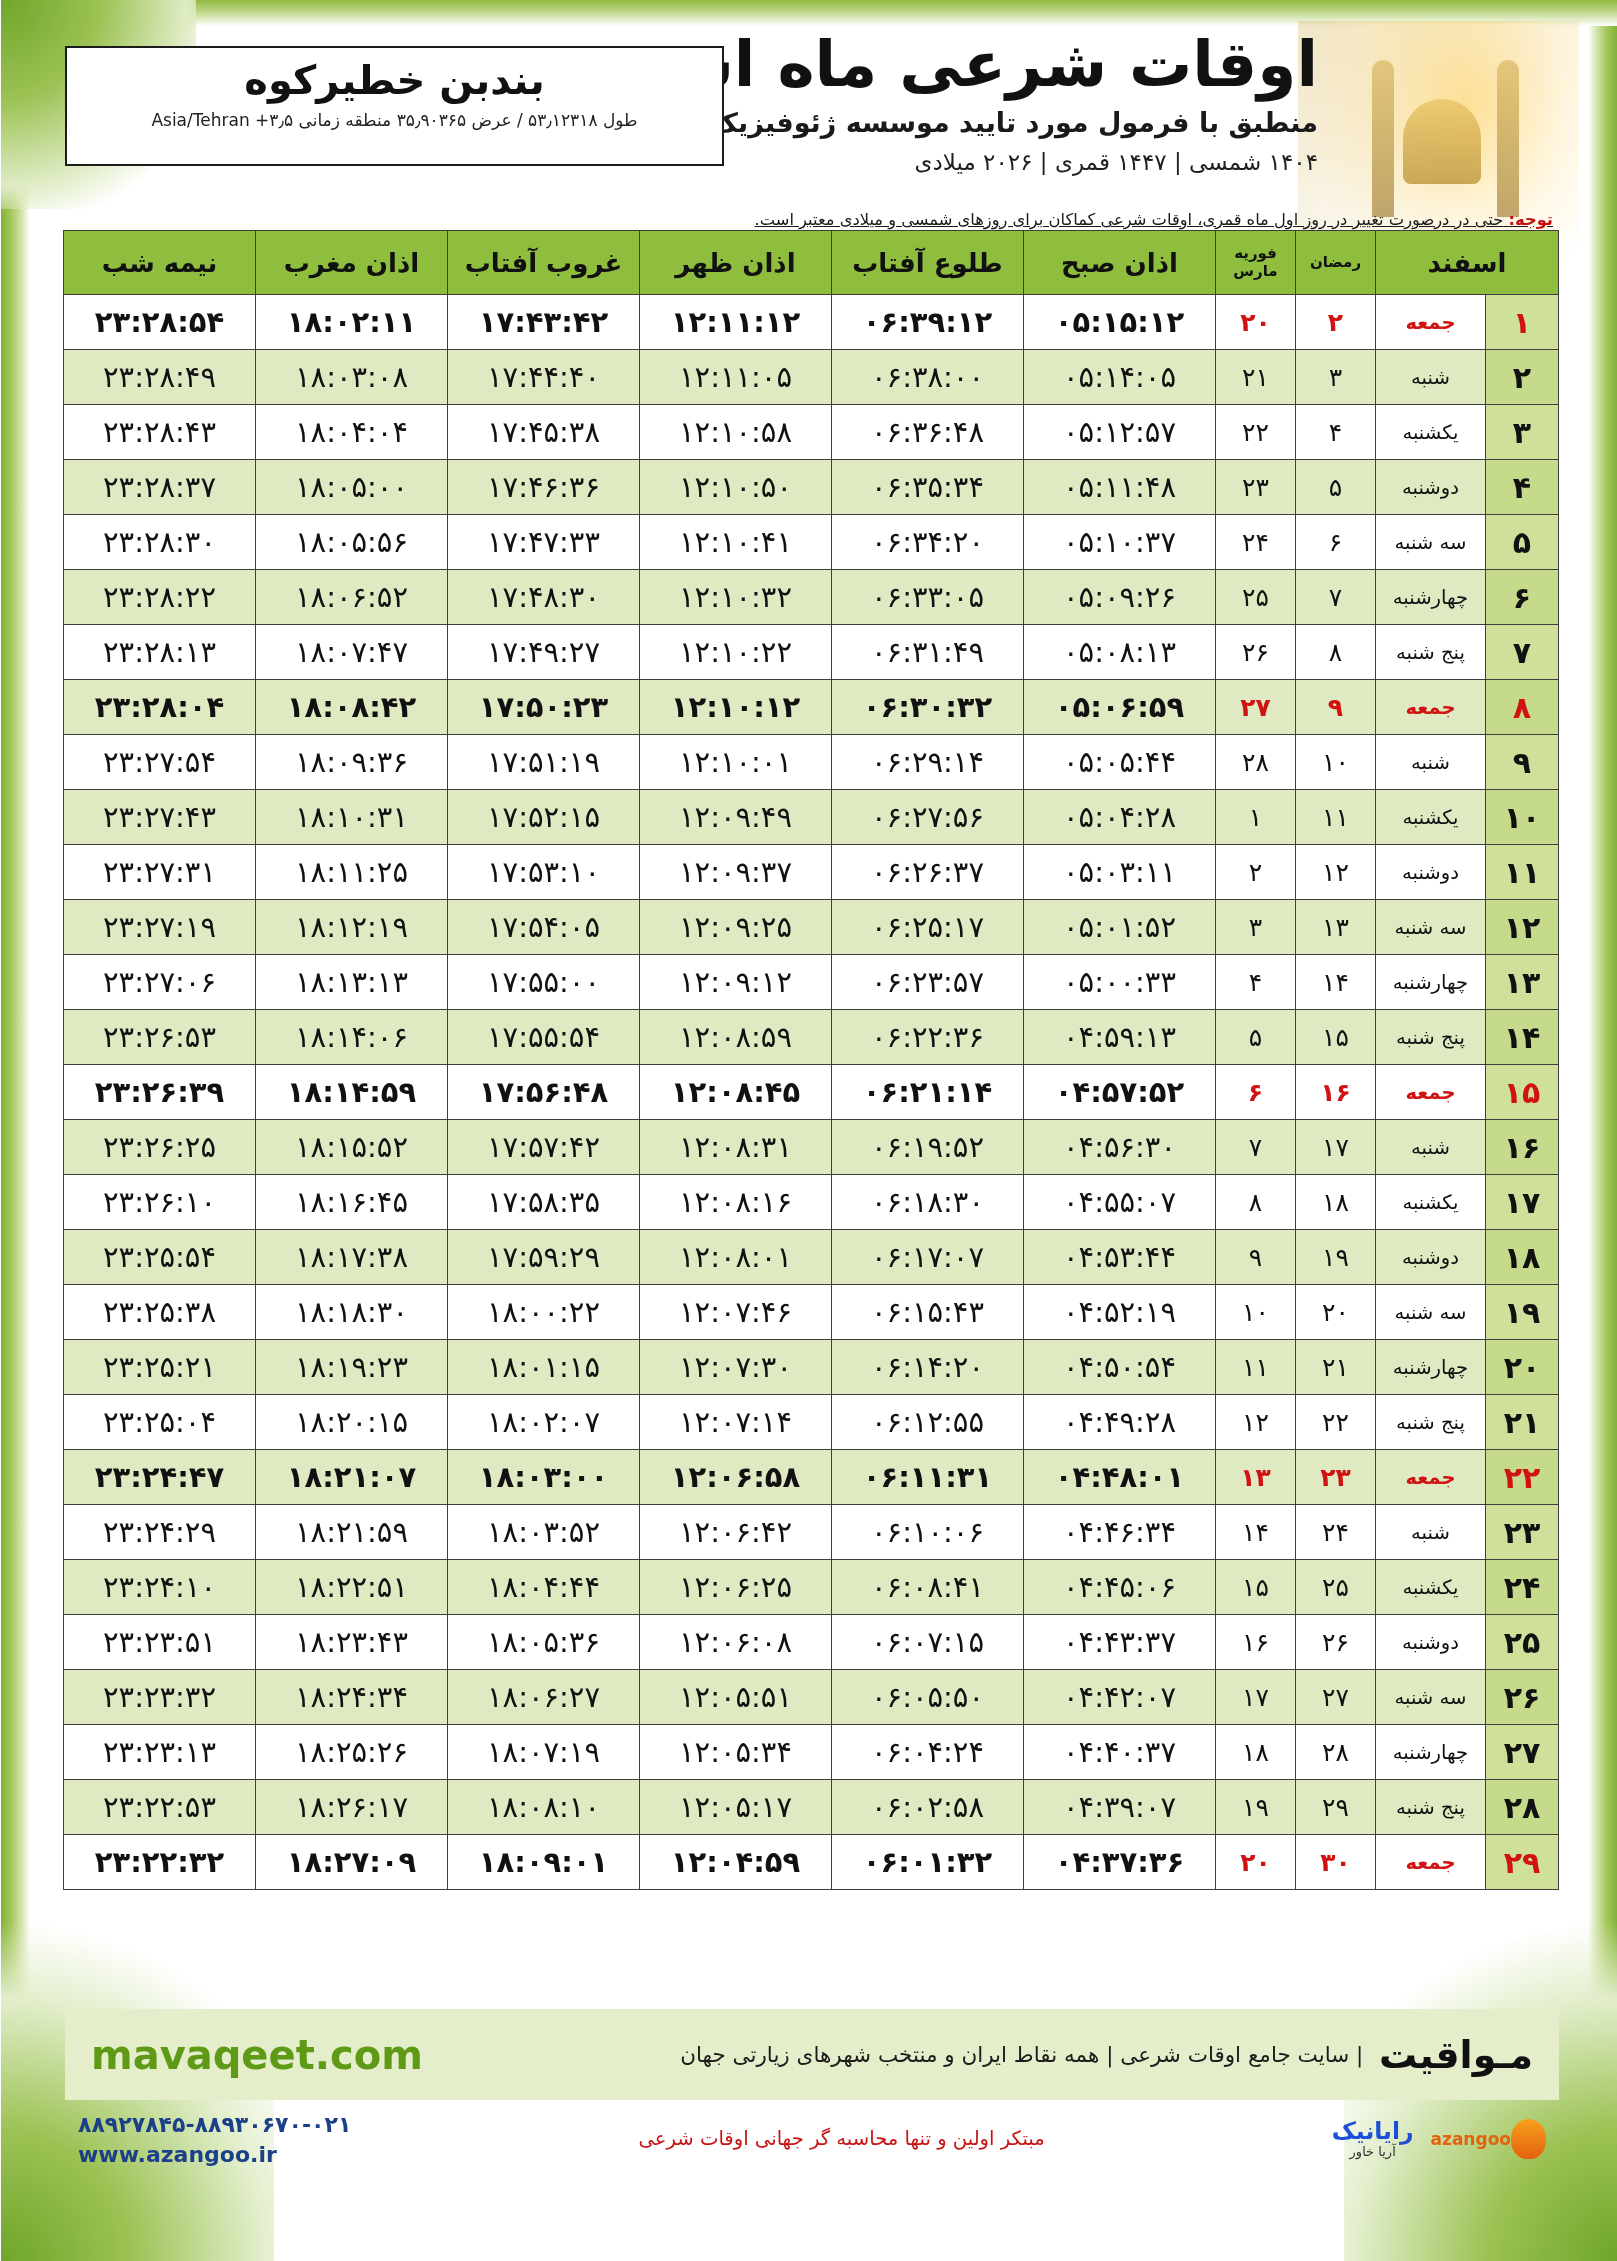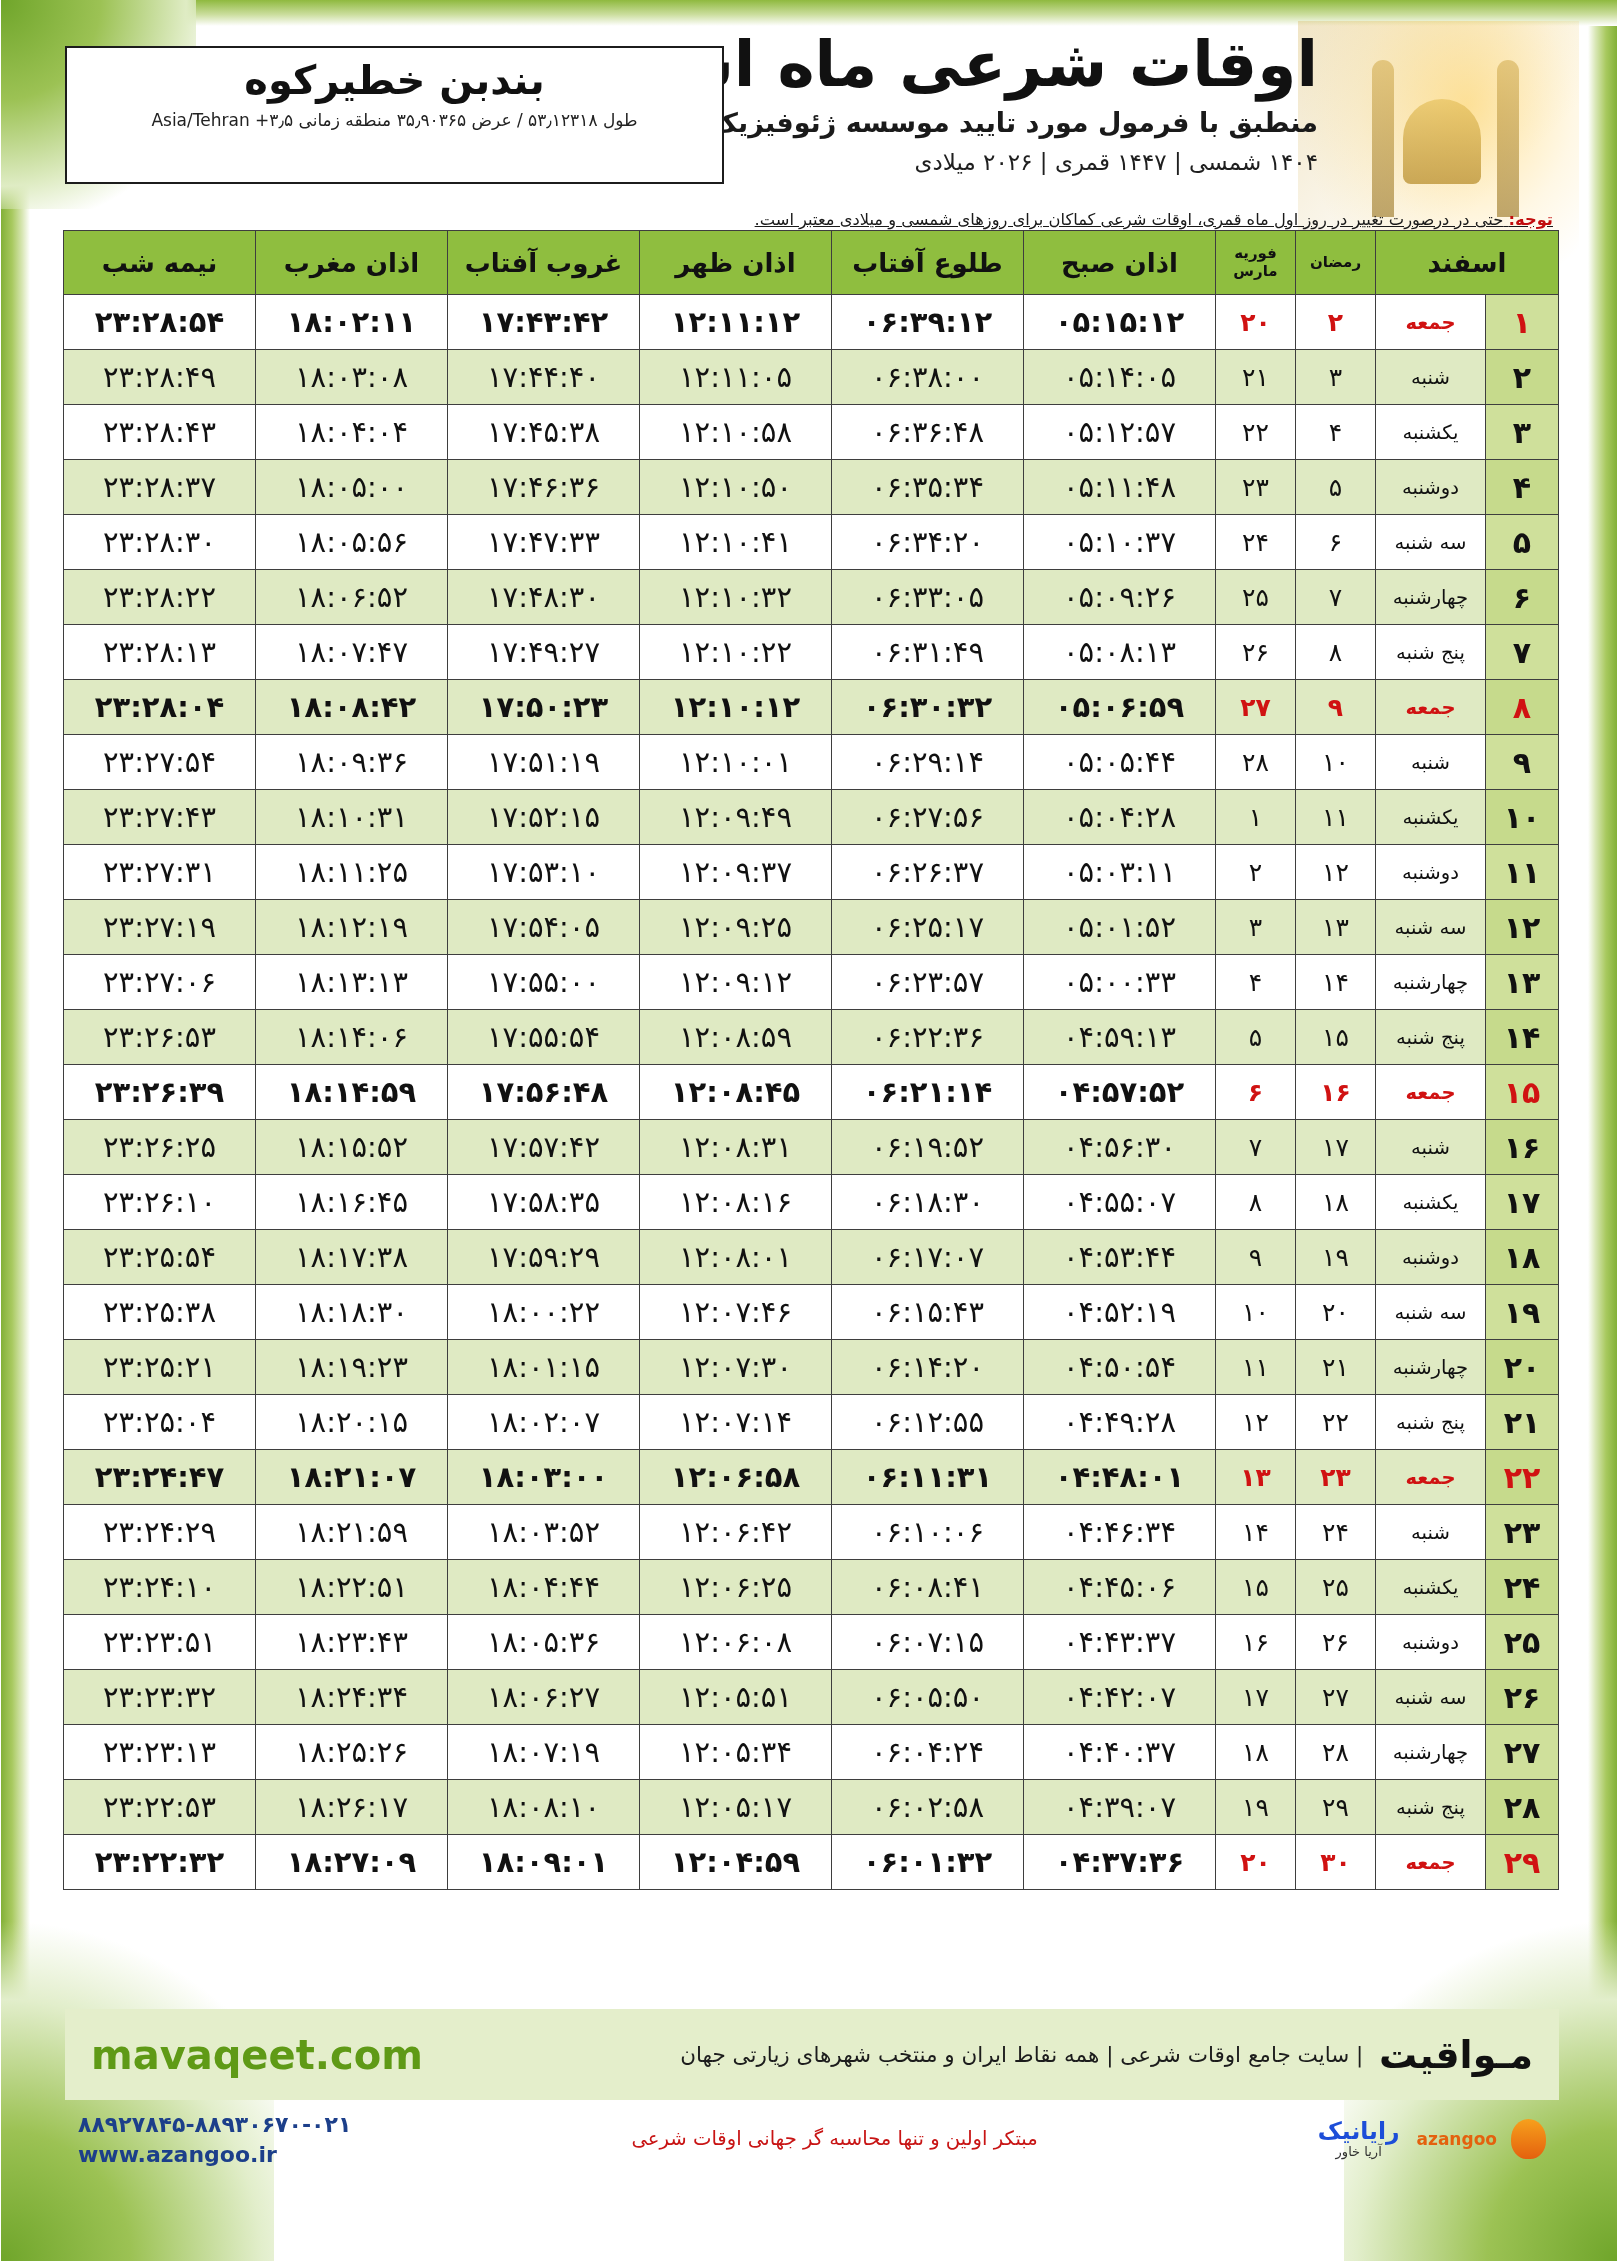--- a/index.html
+++ b/index.html
@@ -121,21 +121,21 @@
     font-size: 23px;
     margin-top: 10.4px;
     color: #1f1f1f;
   }
   
   .loc-box {
     position: absolute;
     left: 65px;
     top: 46px;
     width: 659px;
-    height: 138px;
+    height: 120px;
     border: 2px solid #1c1c1c;
     background: #ffffff;
     text-align: center;
     box-sizing: border-box;
   }
   .loc-city {
     font-size: 40px;
     font-weight: bold;
     margin-top: 9px;
     color: #111;
@@ -288,21 +288,21 @@
   }
   .fb-logos {
     display: flex;
     align-items: center;
     gap: 17px;
     direction: rtl;
   }
   .logo-azangoo {
     display: flex;
     align-items: center;
-    gap: 14px;
+    gap: 0;
   }
   .logo-azangoo .flame {
     width: 35px; height: 40px;
     background: linear-gradient(to bottom, #f7a01c, #e4610e);
     border-radius: 50% 50% 45% 45%;
   }
   .logo-azangoo .lbl {
     font-size: 17px;
     font-weight: bold;
     color: #e4610e;

